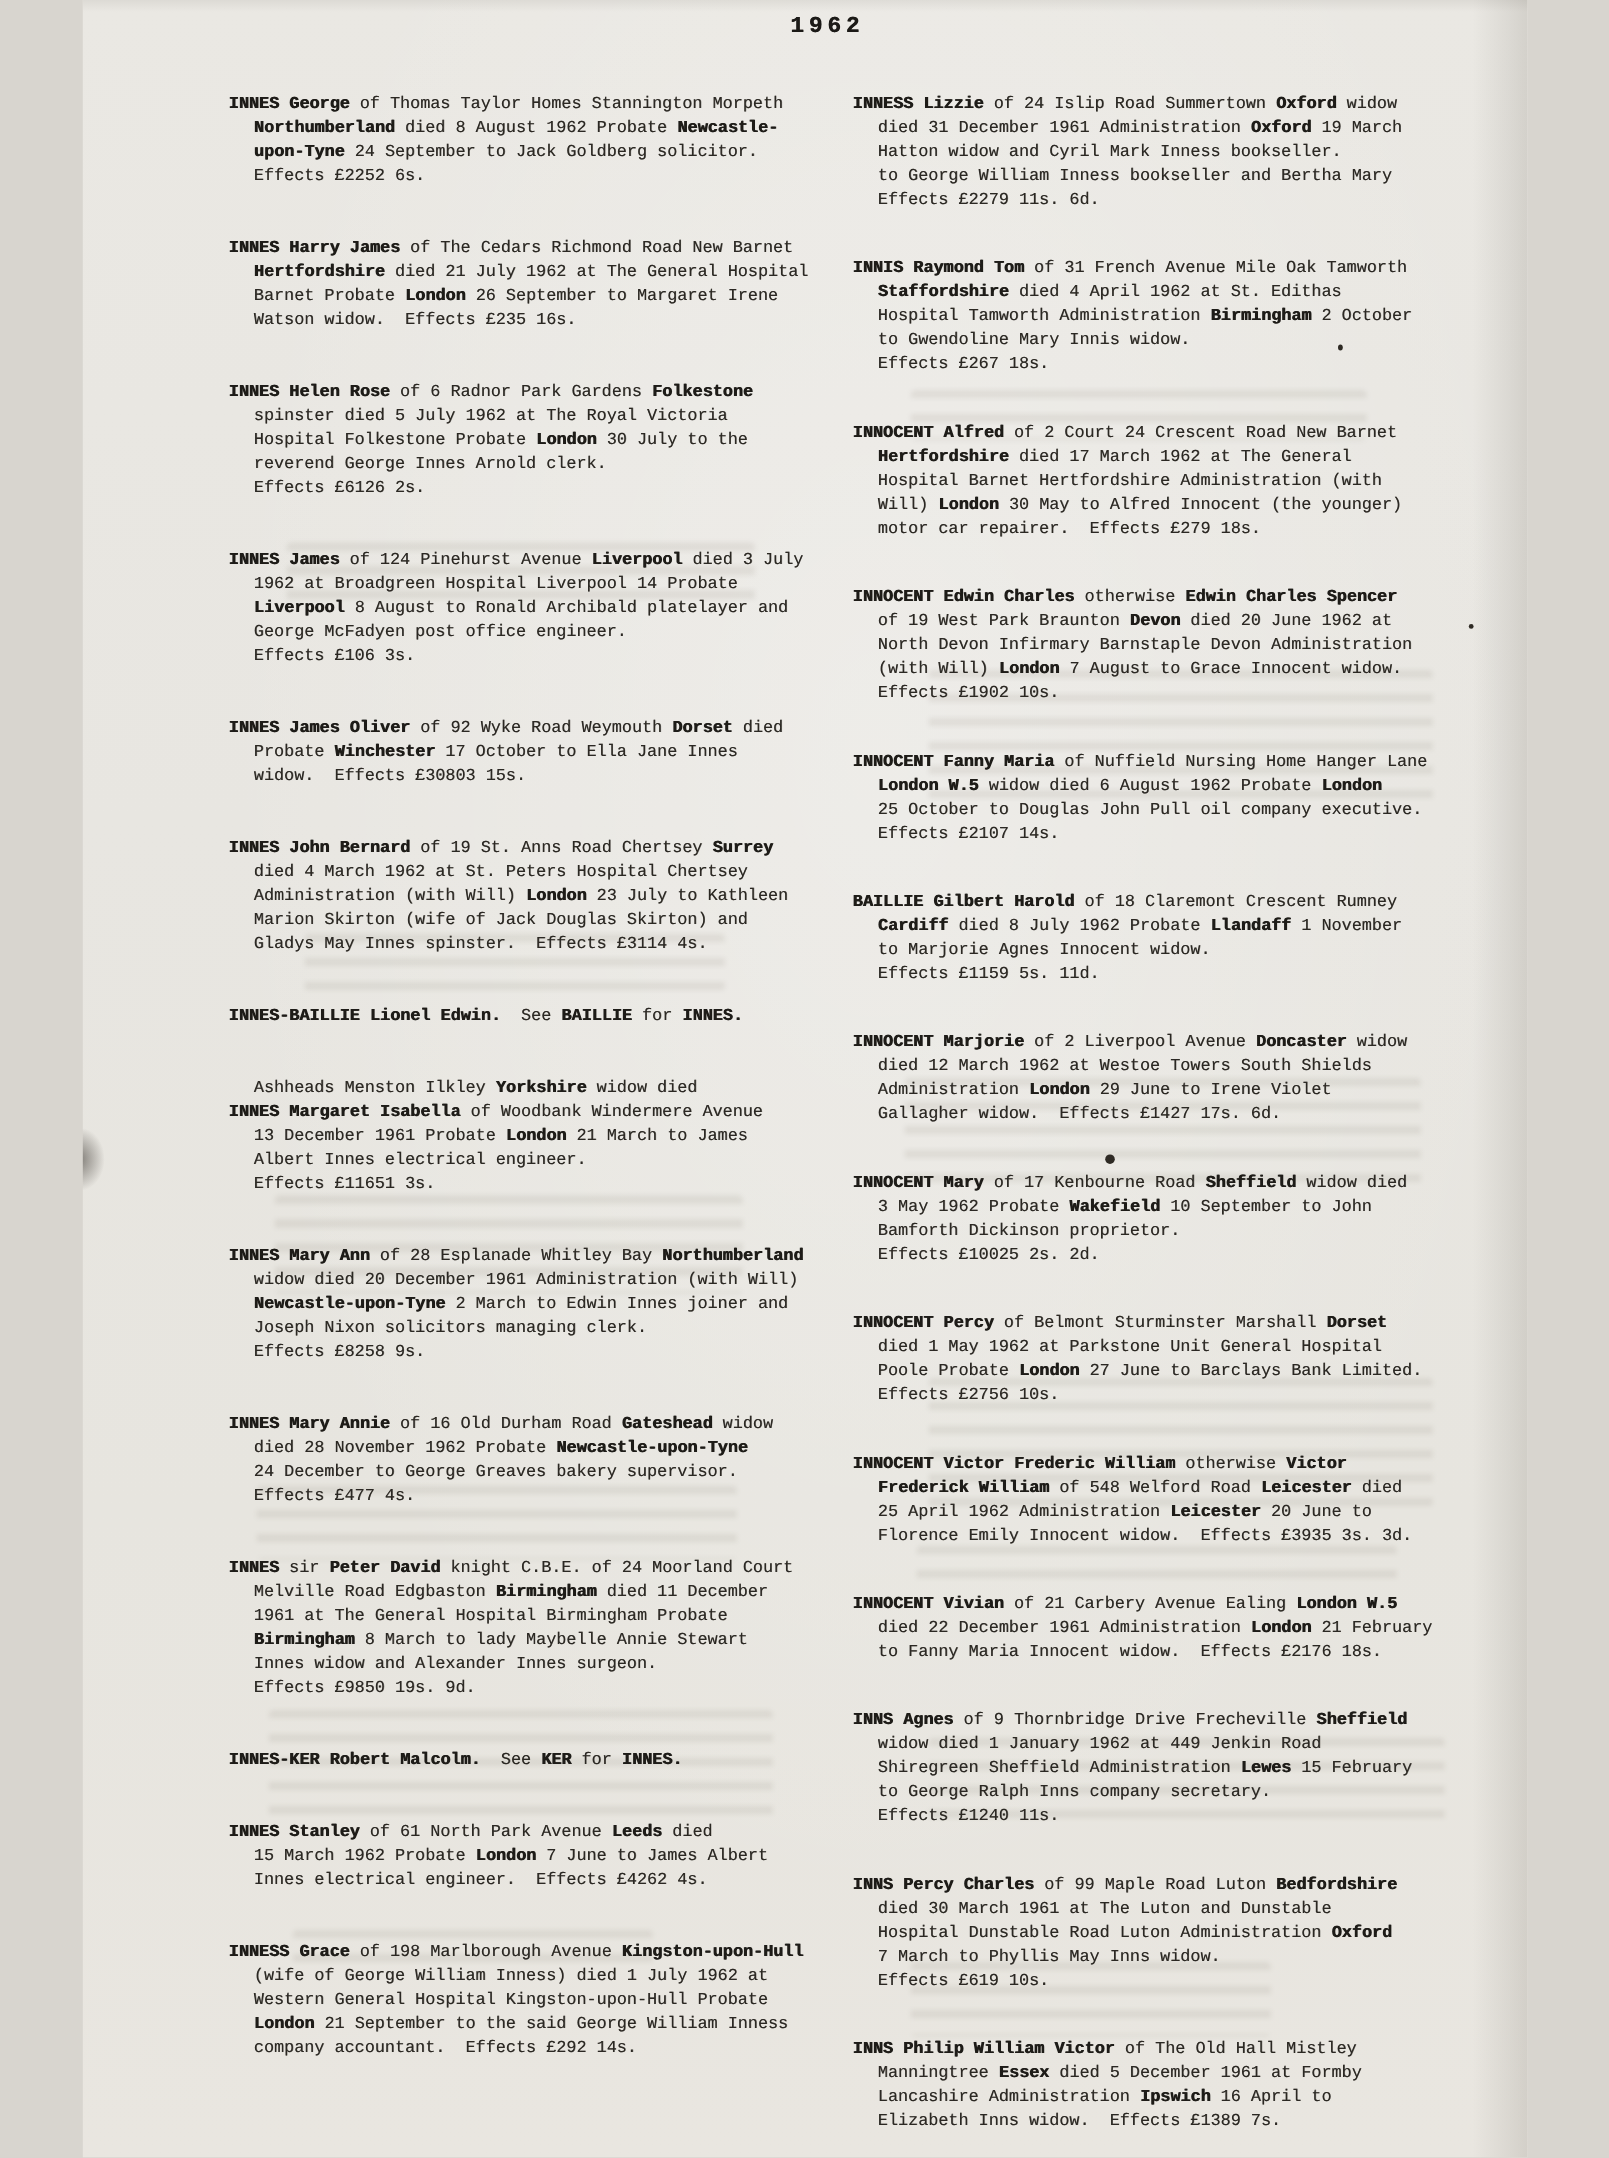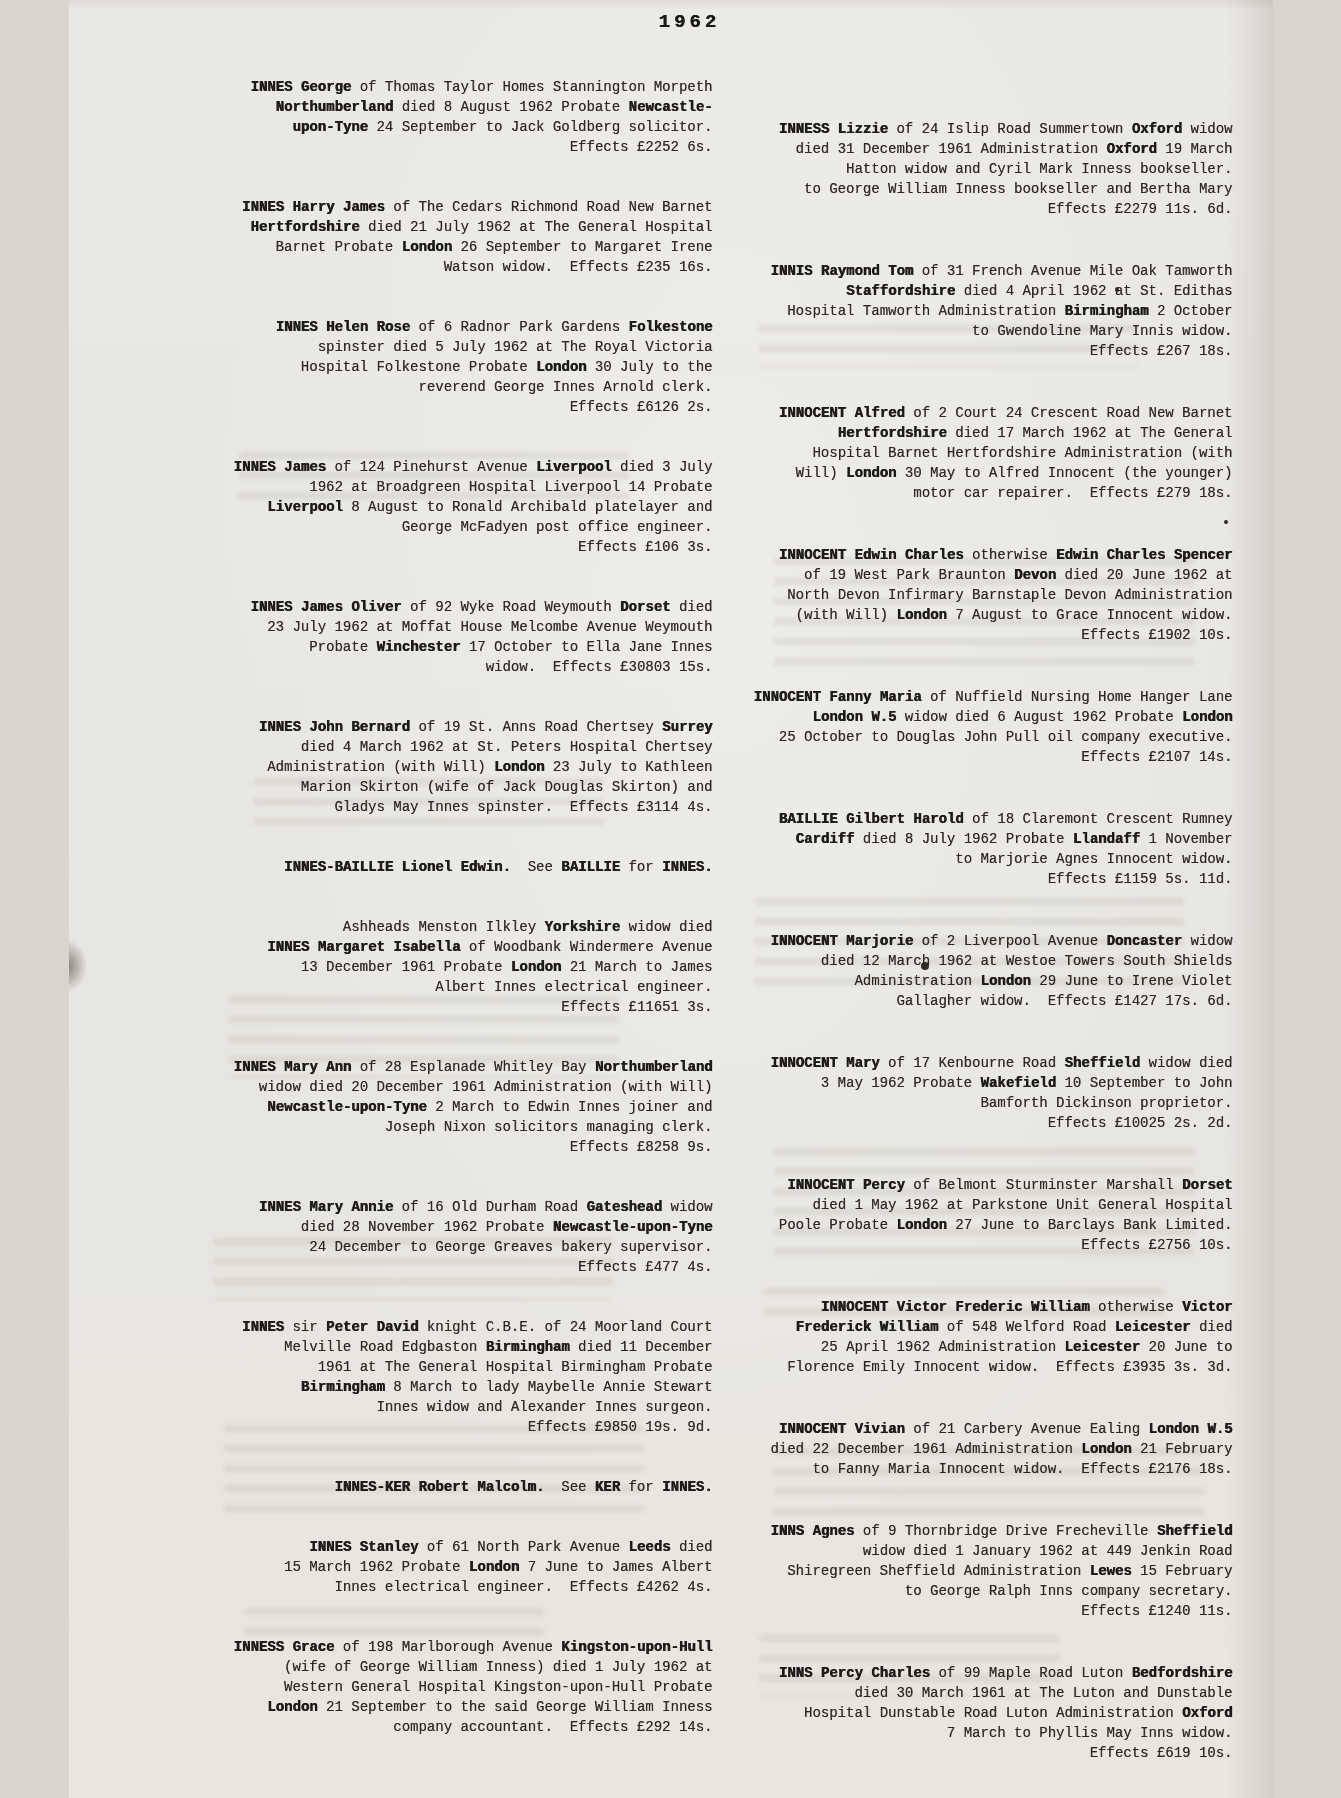--- a/index.html
+++ b/index.html
@@ -15,26 +15,26 @@
     color:#2b2823;
   }
   .year-header {
     position:absolute; left:590px; top:11px;
     font-size:19px; font-weight:bold; letter-spacing:4px;
     color:#1c1a17;
     text-shadow:0.5px 0 0 currentColor;
   }
   .col {
     position:absolute; top:77px; width:522px;
-    font-size:14px; line-height:20px;text-align:right;
+    font-size:14px; line-height:20px;
   }
   .col-left  { left:122px; }
   .col-right { left:642px; }
   .col-left  .entry { margin-bottom:40px; }
-  .col-right .entry { margin-bottom:37px;margin-top:42px; }
+  .col-right .entry { margin-bottom:37px; }
   .line { white-space:pre; }
   .line.cont { margin-left:21px; }
   .b { font-weight:bold; color:#1e1c18; text-shadow:0.5px 0 0 currentColor; }
   .line span { text-shadow:0.3px 0 0 rgba(43,40,35,0.55); }
   .line .b { text-shadow:0.6px 0 0 currentColor; }
 
   
   .ghost {
     position:absolute;
     background:repeating-linear-gradient(180deg, rgba(125,118,104,0.30) 0 7px, rgba(0,0,0,0) 7px 20px);
@@ -106,21 +106,20 @@
       </div>
       <div class="entry">
         <div class="line"><span class="b">INNES James</span><span> of 124 Pinehurst Avenue </span><span class="b">Liverpool</span><span> died 3 July</span></div>
         <div class="line cont"><span>1962 at Broadgreen Hospital Liverpool 14 Probate</span></div>
         <div class="line cont"><span class="b">Liverpool</span><span> 8 August to Ronald Archibald platelayer and</span></div>
         <div class="line cont"><span>George McFadyen post office engineer.</span></div>
         <div class="line cont"><span>Effects £106 3s.</span></div>
       </div>
       <div class="entry">
         <div class="line"><span class="b">INNES James Oliver</span><span> of 92 Wyke Road Weymouth </span><span class="b">Dorset</span><span> died</span></div>
-        <div class="line cont"><span>23 July 1962 at Moffat House Melcombe Avenue Weymouth</span></div>
         <div class="line cont"><span>Probate </span><span class="b">Winchester</span><span> 17 October to Ella Jane Innes</span></div>
         <div class="line cont"><span>widow.  Effects £30803 15s.</span></div>
       </div>
       <div class="entry">
         <div class="line"><span class="b">INNES John Bernard</span><span> of 19 St. Anns Road Chertsey </span><span class="b">Surrey</span></div>
         <div class="line cont"><span>died 4 March 1962 at St. Peters Hospital Chertsey</span></div>
         <div class="line cont"><span>Administration (with Will) </span><span class="b">London</span><span> 23 July to Kathleen</span></div>
         <div class="line cont"><span>Marion Skirton (wife of Jack Douglas Skirton) and</span></div>
         <div class="line cont"><span>Gladys May Innes spinster.  Effects £3114 4s.</span></div>
       </div>

